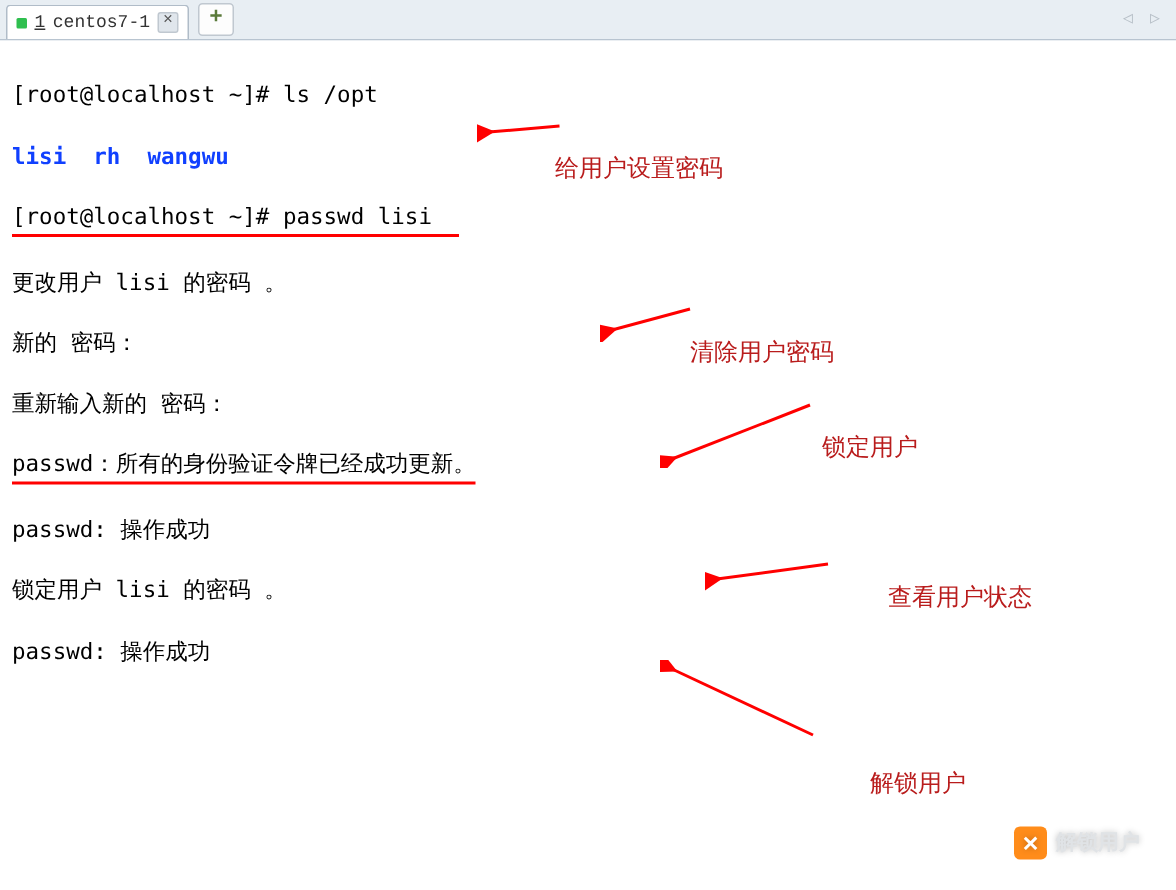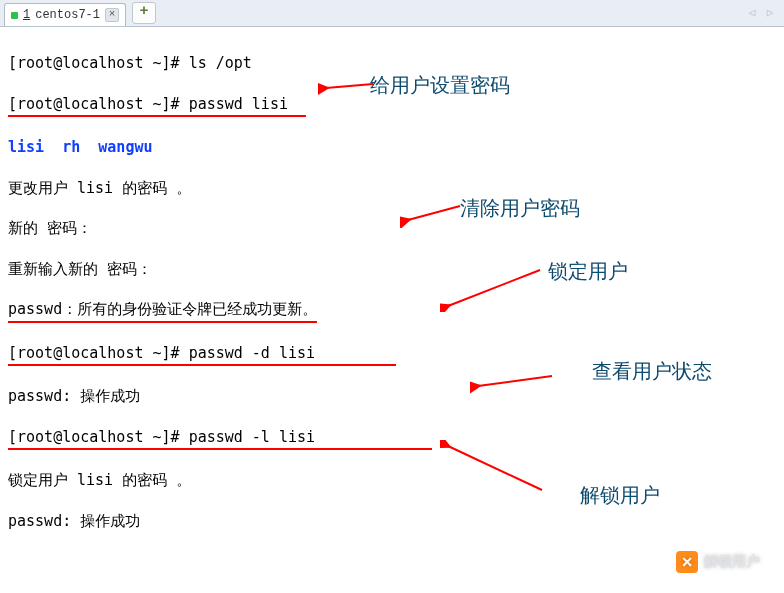--- a/index.html
+++ b/index.html
@@ -101,25 +101,26 @@
   .blue { color: #1040ff; font-weight: bold; }
   .underline-red {
     border-bottom: 2px solid #ff0000;
     padding-bottom: 1px;
     display: inline-block;
   }
 
   
   .anno {
     position: absolute;
-    color: #0c4a6e;
+    color: #b91c1c;
     font-family: "Microsoft YaHei", "SimSun", sans-serif;
-    font-size: 20px;
+    font-size: 16px;
     white-space: nowrap;
     pointer-events: none;
+    margin-top: 30px;
   }
 
   svg.arrow {
     position: absolute;
     pointer-events: none;
   }
 
   
   .watermark {
     position: absolute;
@@ -160,29 +161,27 @@
   </div>
   <div class="new-tab">+</div>
   <div class="nav-arrows">
     <span>◁</span>
     <span>▷</span>
   </div>
 </div>
 
 <div class="terminal">
 <div class="line"><span>[root@localhost ~]#</span> <span>ls /opt</span></div>
+<div class="line"><span class="blue">lisi</span>  <span class="blue">rh</span>  <span class="blue">wangwu</span></div>
 <div class="line"><span class="underline-red"><span>[root@localhost ~]#</span> <span>passwd lisi</span>  </span></div>
-<div class="line"><span class="blue">lisi</span>  <span class="blue">rh</span>  <span class="blue">wangwu</span></div>
 <div class="line">更改用户 lisi 的密码 。</div>
 <div class="line">新的 密码：</div>
 <div class="line">重新输入新的 密码：</div>
 <div class="line"><span class="underline-red">passwd：所有的身份验证令牌已经成功更新。</span></div>
-<div class="line"><span class="underline-red"><span>[root@localhost ~]#</span> <span>passwd -d lisi</span>         </span></div>
 <div class="line">passwd: 操作成功</div>
-<div class="line"><span class="underline-red"><span>[root@localhost ~]#</span> <span>passwd -l lisi</span>             </span></div>
 <div class="line">锁定用户 lisi 的密码 。</div>
 <div class="line">passwd: 操作成功</div>
 
 
 
 
 
 
 
 </div>

